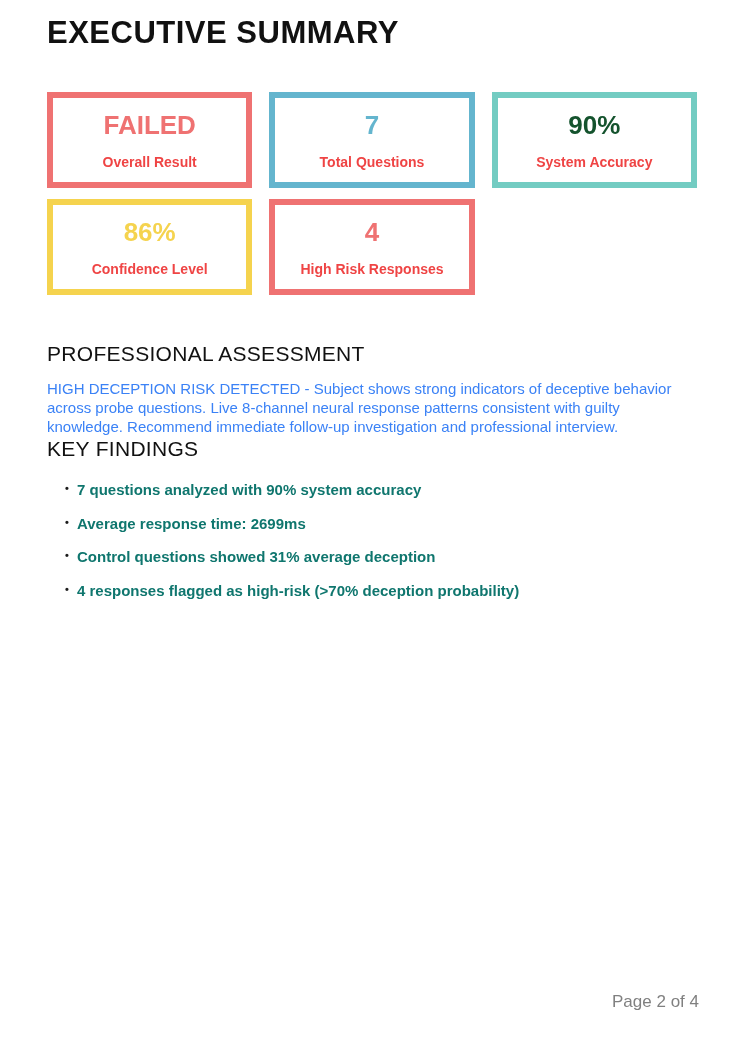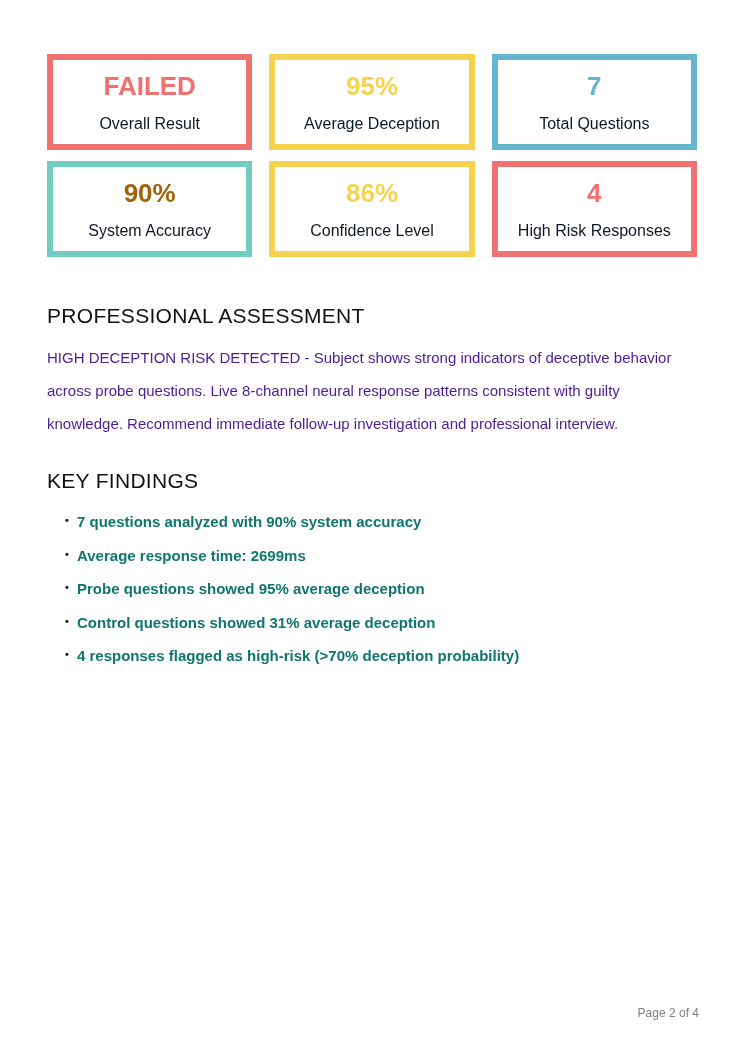--- a/index.html
+++ b/index.html
@@ -47,41 +47,41 @@
     justify-content: center;
     gap: 17px;
     text-align: center;
   }
   .stat-value {
     font-size: 26px;
     line-height: 1;
     font-weight: bold;
   }
   .stat-label {
-    font-size: 16px;
+    font-size: 14px;
     line-height: 1;
-    font-weight: normal;
-    color: #0f172a;
+    font-weight: bold;
+    color: #ef4444;
   }
   section.text-section { display: block; }
   .section-assessment { margin-top: 46px; }
-  .section-findings  { margin-top: 28px; }
+  .section-findings  { }
   h2.section-heading {
     margin: 0;
     font-size: 21px;
     line-height: 26px;
     font-weight: normal;
     color: #111111;
     letter-spacing: 0.3px;
   }
   p.section-body {
     margin: 12px 0 0 0;
     font-size: 15px;
-    line-height: 33px;
-    color: #4c1d95;
+    line-height: 19px;
+    color: #3b82f6;
     max-width: 650px;
   }
   ul.findings-list {
     list-style: none;
     margin: 20px 0 0 0;
     padding: 0 0 0 20px;
   }
   ul.findings-list li {
     position: relative;
     font-size: 15px;
@@ -96,50 +96,47 @@
     position: absolute;
     left: -2px;
     top: 1px;
     font-size: 11px;
     font-weight: bold;
     color: #1a1a1a;
   }
   .page-footer {
     position: absolute;
     right: 44px;
-    bottom: 24px;
-    font-size: 12px;
+    bottom: 32px;
+    font-size: 17px;
     color: #808080;
     margin-left: 30px;
   }
 </style>
 </head>
 <body>
 
 <div class="page">
 
+  <h1 class="page-title">EXECUTIVE SUMMARY</h1>
 
   <div class="stats-grid">
   <div class="stat-card" style="border-color: rgb(239, 114, 114);">
     <div class="stat-value" style="color: rgb(239, 114, 114);">FAILED</div>
     <div class="stat-label">Overall Result</div>
   </div>
 
-  <div class="stat-card" style="border-color: rgb(245, 211, 78);">
-    <div class="stat-value" style="color: rgb(245, 211, 78);">95%</div>
-    <div class="stat-label">Average Deception</div>
-  </div>
 
   <div class="stat-card" style="border-color: rgb(100, 181, 206);">
     <div class="stat-value" style="color: rgb(100, 181, 206);">7</div>
     <div class="stat-label">Total Questions</div>
   </div>
 
   <div class="stat-card" style="border-color: rgb(115, 204, 194);">
-    <div class="stat-value" style="color: #a16207;">90%</div>
+    <div class="stat-value" style="color: #14532d;">90%</div>
     <div class="stat-label">System Accuracy</div>
   </div>
 
   <div class="stat-card" style="border-color: rgb(245, 211, 78);">
     <div class="stat-value" style="color: rgb(245, 211, 78);">86%</div>
     <div class="stat-label">Confidence Level</div>
   </div>
 
   <div class="stat-card" style="border-color: rgb(239, 114, 114);">
     <div class="stat-value" style="color: rgb(239, 114, 114);">4</div>
@@ -150,20 +147,19 @@
   <section class="text-section section-assessment">
     <h2 class="section-heading">PROFESSIONAL ASSESSMENT</h2>
     <p class="section-body">HIGH DECEPTION RISK DETECTED - Subject shows strong indicators of deceptive behavior across probe questions. Live 8-channel neural response patterns consistent with guilty knowledge. Recommend immediate follow-up investigation and professional interview.</p>
   </section>
 
   <section class="text-section section-findings">
     <h2 class="section-heading">KEY FINDINGS</h2>
     <ul class="findings-list">
         <li>7 questions analyzed with 90% system accuracy</li>
         <li>Average response time: 2699ms</li>
-        <li>Probe questions showed 95% average deception</li>
         <li>Control questions showed 31% average deception</li>
         <li>4 responses flagged as high-risk (&gt;70% deception probability)</li>
       </ul>
   </section>
 
   <div class="page-footer">Page 2 of 4</div>
 </div>
 
 </body></html>

